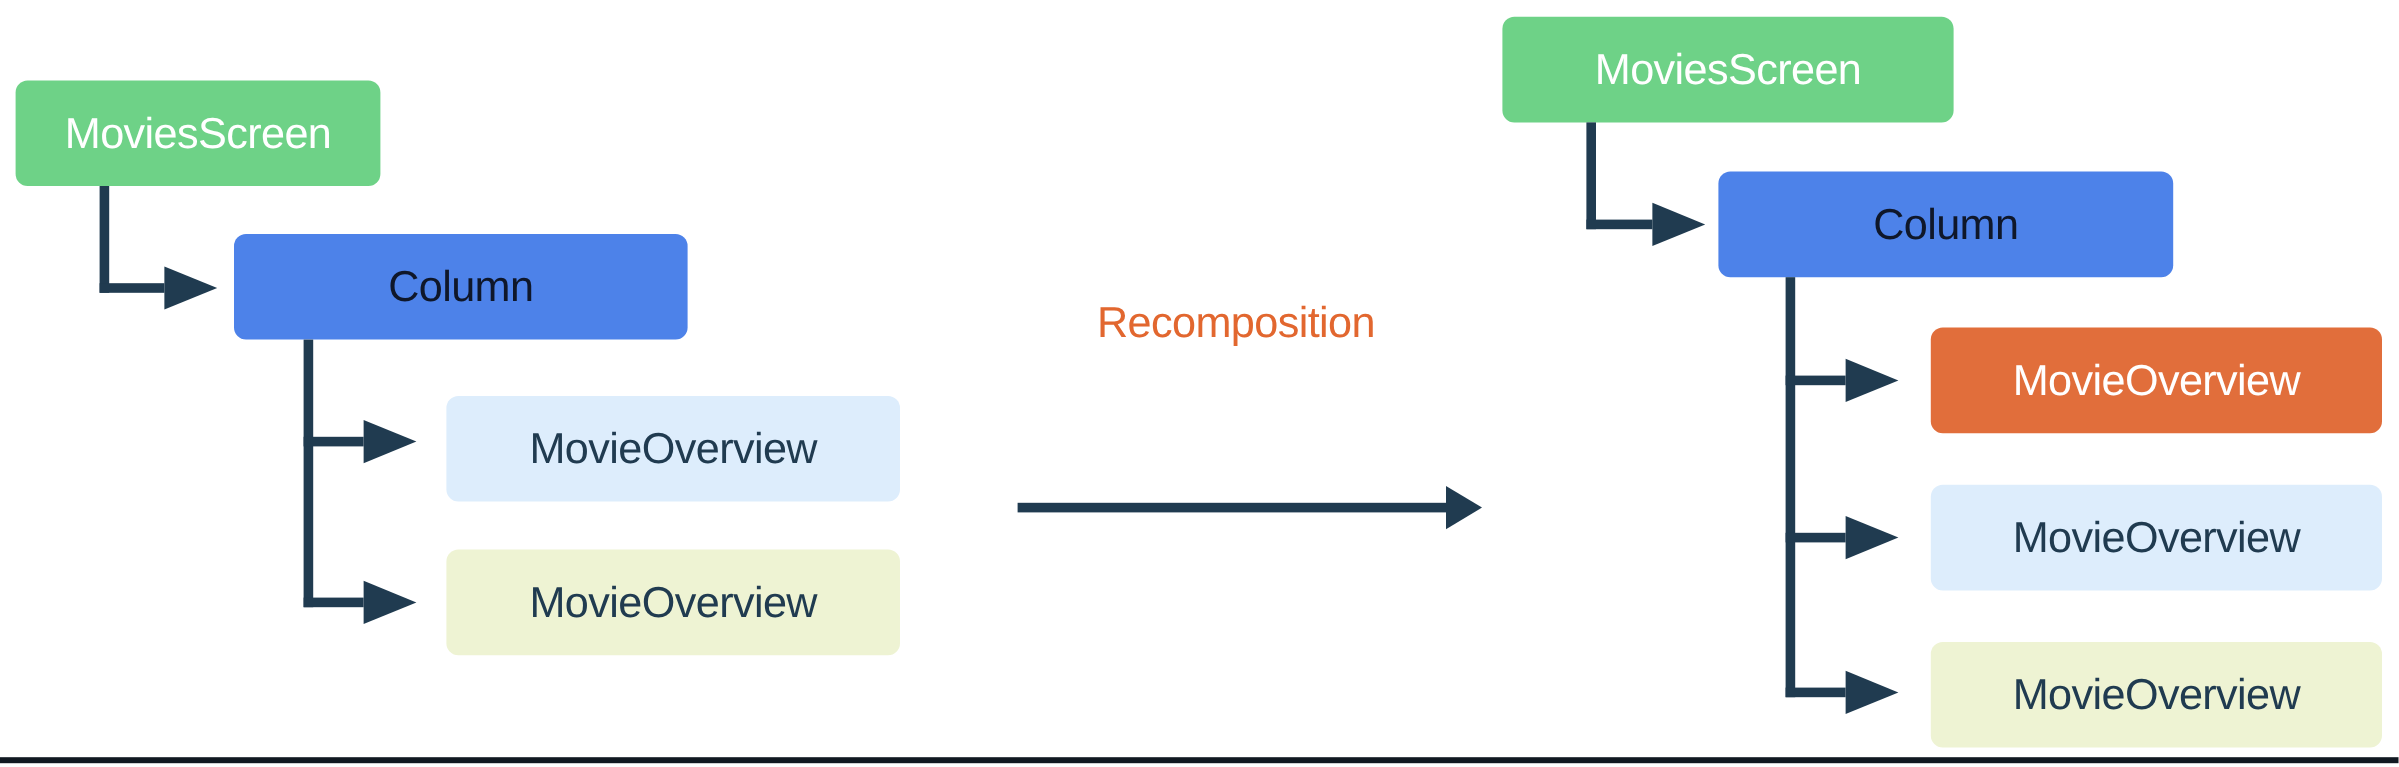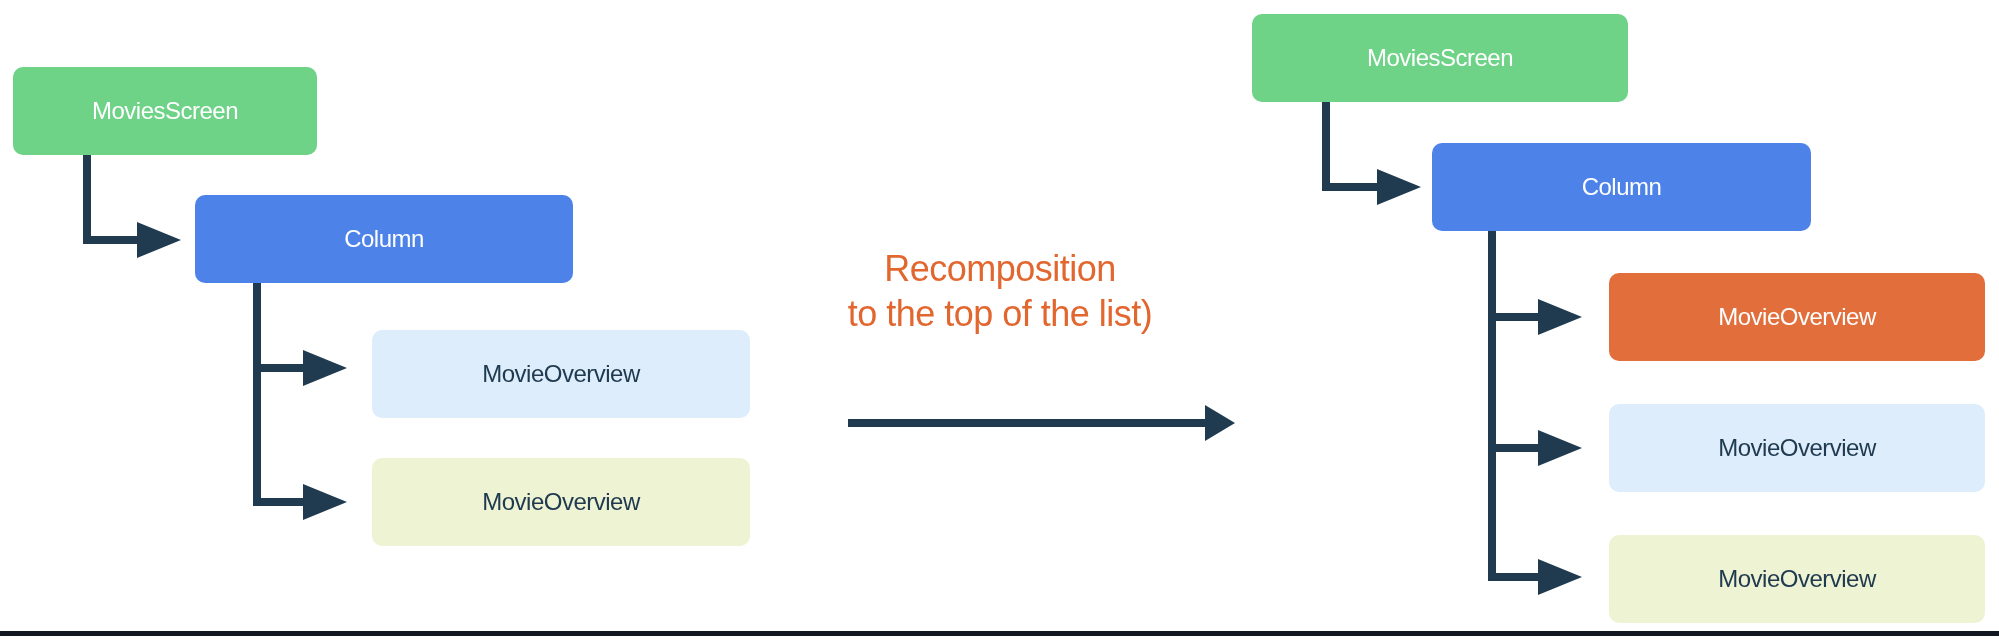--- a/index.html
+++ b/index.html
@@ -7,45 +7,45 @@
     position: relative;
     width: 1999px;
     height: 639px;
     background: #ffffff;
     overflow: hidden;
     font-family: "Liberation Sans", sans-serif;
   }
   .node {
     position: absolute;
     border-radius: 10px;
-    font-size: 24px;
+    font-size: 36px;
     text-align: center;
     letter-spacing: -0.5px;
     white-space: nowrap;
   }
   .node.green  { background: #6ED287; color: #ffffff; }
-  .node.blue   { background: #4D82E9; color: #ffffff; }
+  .node.blue   { background: #4D82E9; color: #0f172a; }
   .node.orange { background: #E16E3B; color: #ffffff; }
   .node.lightblue   { background: #DDEDFC; color: #203B50; }
   .node.lightyellow { background: #EEF3D3; color: #203B50; }
 
   .line { position: absolute; background: #203B50; }
 
   .arrowhead {
     position: absolute;
     width: 0; height: 0;
     border-top: 18px solid transparent;
     border-bottom: 18px solid transparent;
     border-left: 44px solid #203B50;
   }
   .arrowhead.small { border-left-width: 30px; }
 
   .caption {
     position: absolute;
-    left: 750px; top: 246px;
+    left: 780px; top: 246px;
     width: 500px;
     text-align: center;
     color: #E2672F;
     font-size: 36px;
     line-height: 45px;
     letter-spacing: -0.5px;
   }
   .bottom-rule {
     position: absolute;
     left: 0; top: 631px;
@@ -71,21 +71,20 @@
   <div class="line" style="left:253px; top:364px; width:50px; height:8px;"></div>
   <div class="arrowhead" style="left:303px; top:350px;"></div>
   <div class="node lightblue" style="left:372px; top:330px; width:378px; height:88px; line-height:88px;">MovieOverview</div>
 
   <div class="line" style="left:253px; top:498px; width:50px; height:8px;"></div>
   <div class="arrowhead" style="left:303px; top:484px;"></div>
   <div class="node lightyellow" style="left:372px; top:458px; width:378px; height:88px; line-height:88px;">MovieOverview</div>
 
   <div class="caption">
     <div>Recomposition</div>
-    <div>to the top of the list)</div>
   </div>
 
   <div class="line" style="left:848px; top:419px; width:357px; height:8px;"></div>
   <div class="arrowhead small" style="left:1205px; top:405px;"></div>
 
   <div class="node green" style="left:1252px; top:14px; width:376px; height:88px; line-height:88px;">MoviesScreen</div>
 
   <div class="line" style="left:1322px; top:102px; width:8px; height:89px;"></div>
   <div class="line" style="left:1322px; top:183px; width:55px; height:8px;"></div>
   <div class="arrowhead" style="left:1377px; top:169px;"></div>

